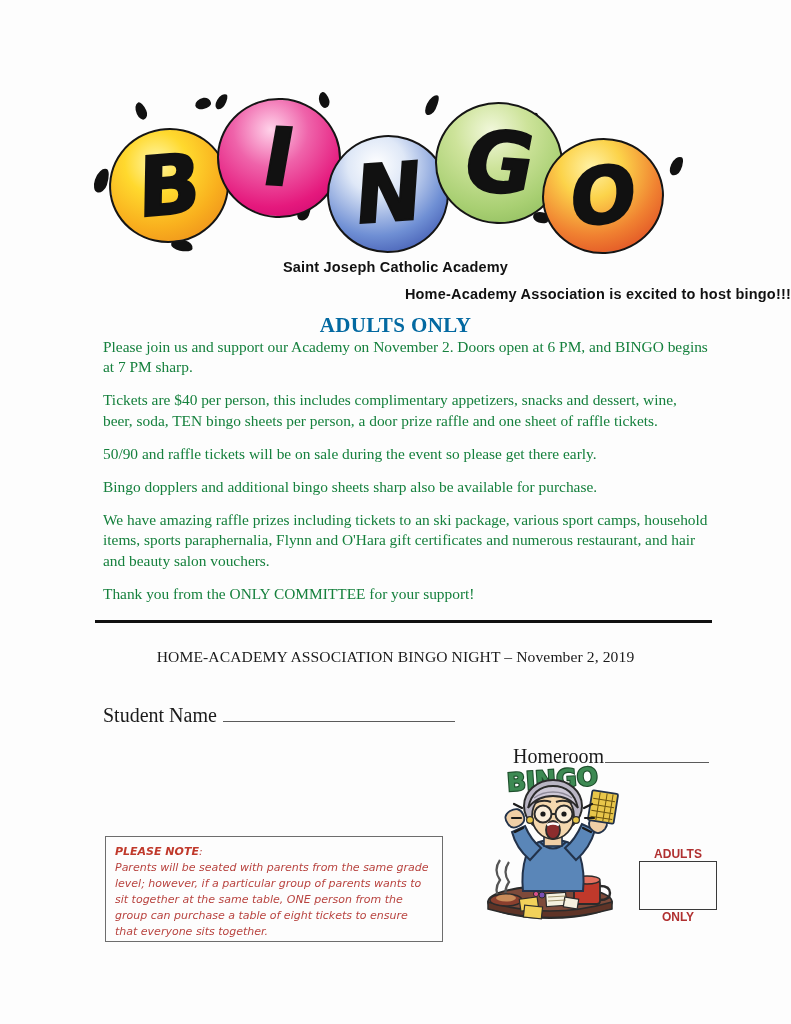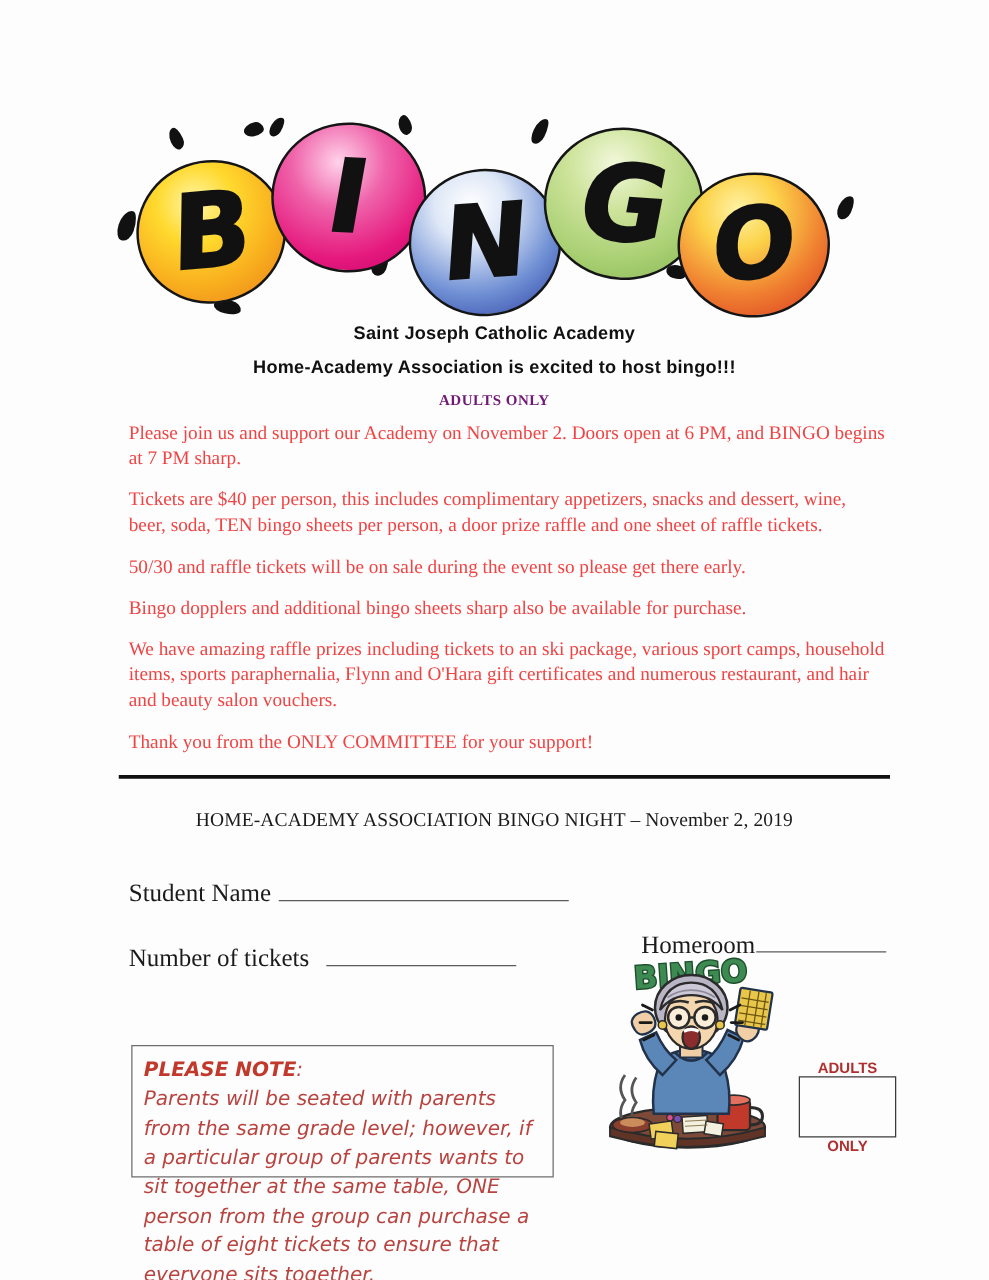--- a/index.html
+++ b/index.html
@@ -87,40 +87,40 @@
   
   .sub-head {
     position: absolute;
     left: 0; right: 0;
     text-align: center;
     font-family: "Liberation Sans", sans-serif;
     font-weight: bold;
     color: #111111;
   }
   #head-school { top: 259px; font-size: 14.5px; letter-spacing: .2px; }
-  #head-assoc  { top: 286px; font-size: 14.5px; letter-spacing: .2px; }
+  #head-assoc  { top: 286px; font-size: 14.5px; letter-spacing: .2px; text-align: right; }
   #head-adults {
     top: 313px;
     font-family: "Liberation Serif", serif;
-    font-size: 12px;
-    font-weight: bold;
-    color: #701a75;
+    font-size: 21px;
+    font-weight: bold;
+    color: #0369a1;
     letter-spacing: .4px;
   }
 
   
   .body-copy {
     position: absolute;
     left: 103px;
     top: 337px;
     width: 607px;
     font-family: "Liberation Serif", serif;
     font-size: 15.4px;
     line-height: 1.33;
-    color: #ef4444;
+    color: #15803d;
   }
   .body-copy p { margin: 0 0 12.5px 0; }
 
   .rule {
     position: absolute;
     left: 95px;
     top: 620px;
     width: 617px;
     height: 2.5px;
     background: #111111;
@@ -166,21 +166,21 @@
     position: absolute;
     left: 105px;
     top: 836px;
     width: 338px;
     height: 106px;
     border: 1.3px solid #6d6d6d;
     box-sizing: border-box;
     padding: 7px 9px 0 9px;
     font-family: "DejaVu Sans", sans-serif;
     font-style: italic;
-    font-size: 16px;
+    font-size: 11px;
     line-height: 1.46;
     color: #b8433f;
   }
   .note-box .note-title {
     font-weight: bold;
     color: #c0392b;
   }
 
   
   .adults-box {
@@ -248,41 +248,38 @@
     </div>
   </div>
 
   <div class="sub-head" id="head-school">Saint Joseph Catholic Academy</div>
   <div class="sub-head" id="head-assoc">Home-Academy Association is excited to host bingo!!!</div>
   <div class="sub-head" id="head-adults">ADULTS ONLY</div>
 
   <div class="body-copy">
     <p>Please join us and support our Academy on November 2. Doors open at 6 PM, and BINGO begins at 7 PM sharp.</p>
     <p>Tickets are $40 per person, this includes complimentary appetizers, snacks and dessert, wine, beer, soda, TEN bingo sheets per person, a door prize raffle and one sheet of raffle tickets.</p>
-    <p>50/30 and raffle tickets will be on sale during the event so please get there early.</p>
+    <p>50/90 and raffle tickets will be on sale during the event so please get there early.</p>
     <p>Bingo dopplers and additional bingo sheets sharp also be available for purchase.</p>
     <p>We have amazing raffle prizes including tickets to an ski package, various sport camps, household items, sports paraphernalia, Flynn and O'Hara gift certificates and numerous restaurant, and hair and beauty salon vouchers.</p>
     <p>Thank you from the ONLY COMMITTEE for your support!</p>
   </div>
 
   <div class="rule"></div>
 
   <div class="tearoff-title">HOME-ACADEMY ASSOCIATION BINGO NIGHT – November 2, 2019</div>
 
   <div class="field" id="field-student">
     <span>Student Name</span><span class="blank"></span>
   </div>
 
   <div class="field" id="field-homeroom">
     <span>Homeroom</span><span class="blank"></span>
   </div>
 
-  <div class="field" id="field-tickets">
-    <span>Number of tickets</span><span class="blank"></span>
-  </div>
 
 
   <div class="note-box">
     <span class="note-title">PLEASE NOTE</span><span>:</span><br>
     <span>Parents will be seated with parents from the same grade level; however, if a particular group of parents wants to sit together at the same table, ONE person from the group can purchase a table of eight tickets to ensure that everyone sits together.</span>
   </div>
 
   <div class="clipart">
     <svg viewBox="0 0 150 158" width="150" height="158" xmlns="http://www.w3.org/2000/svg">
 

